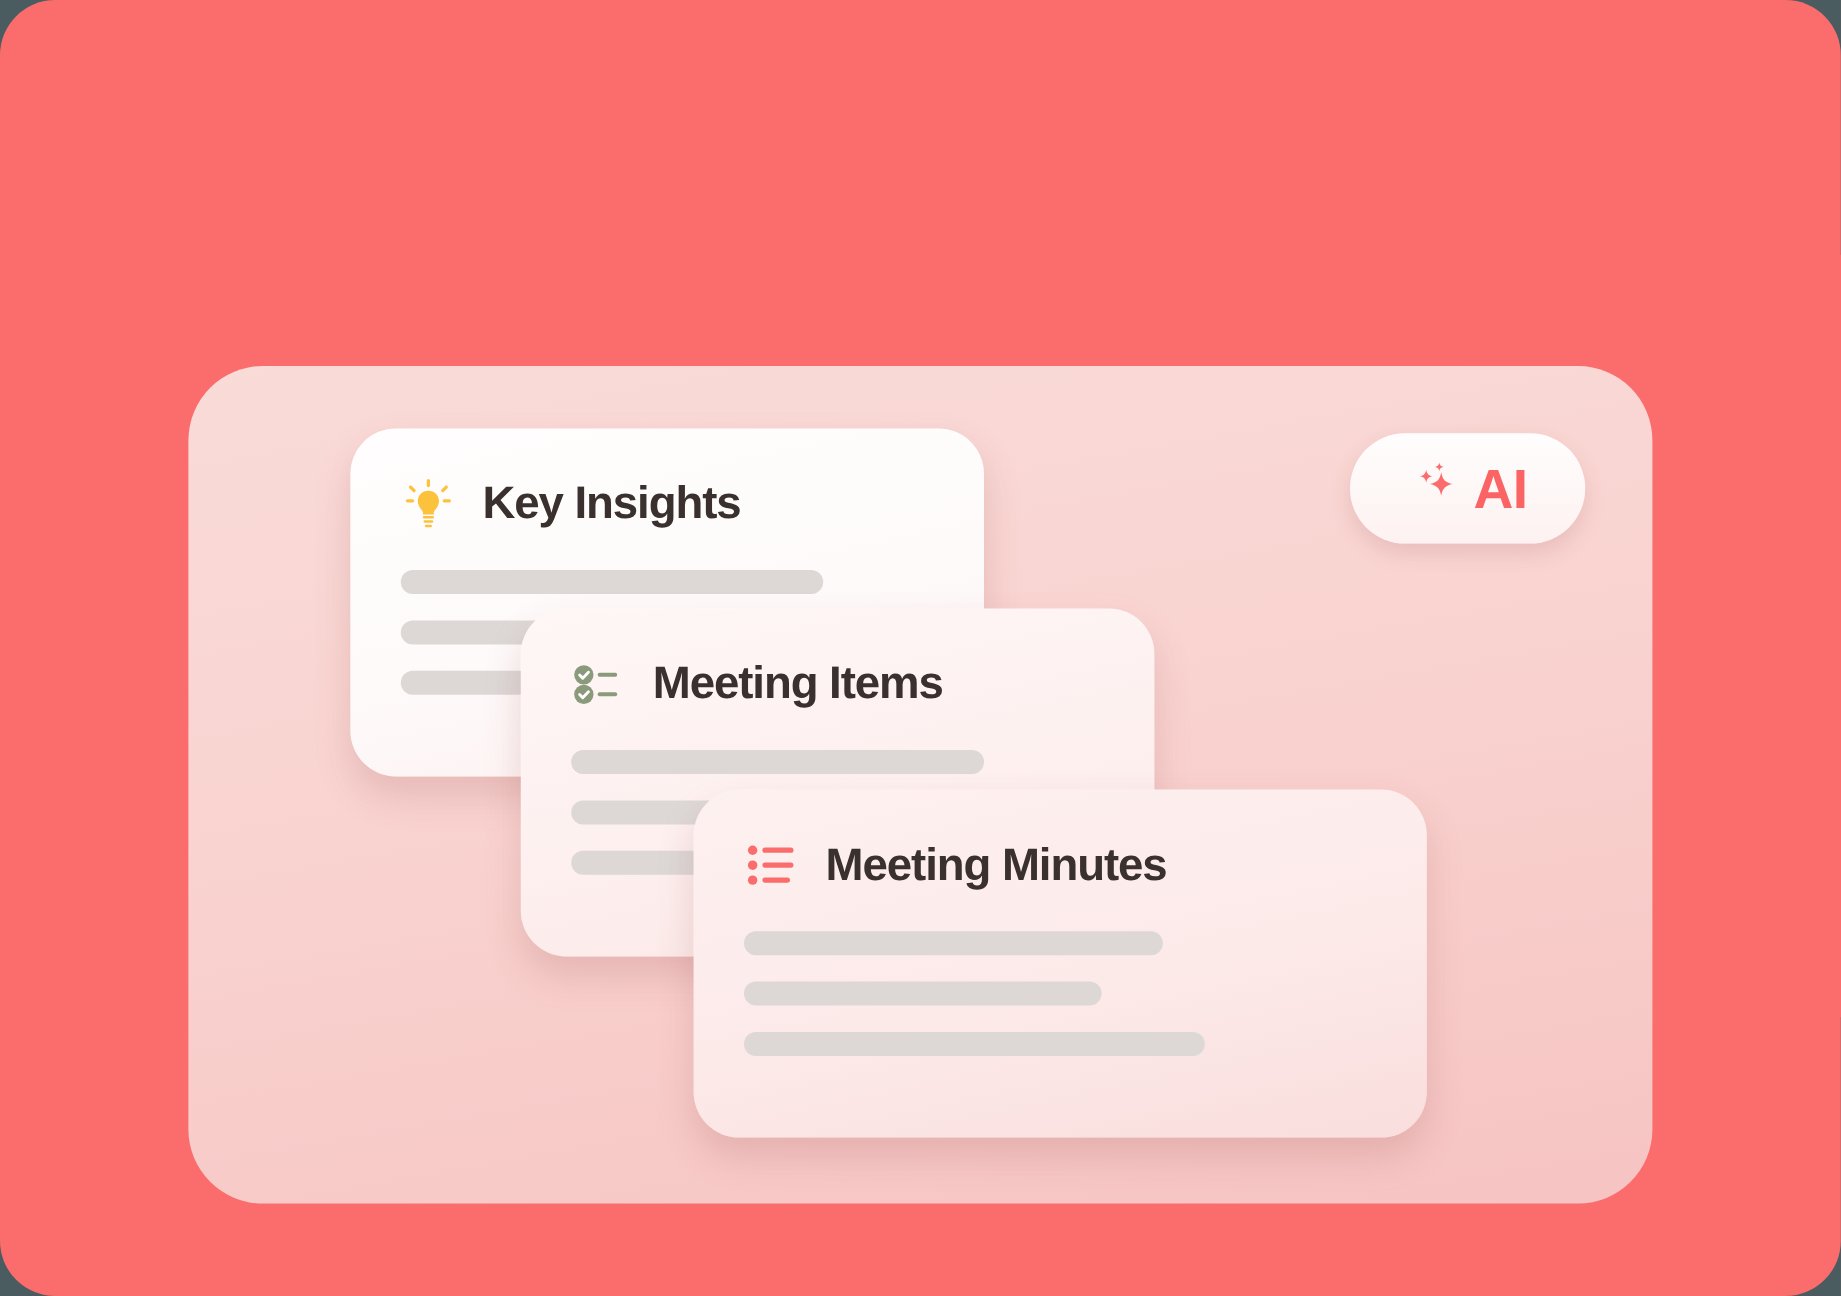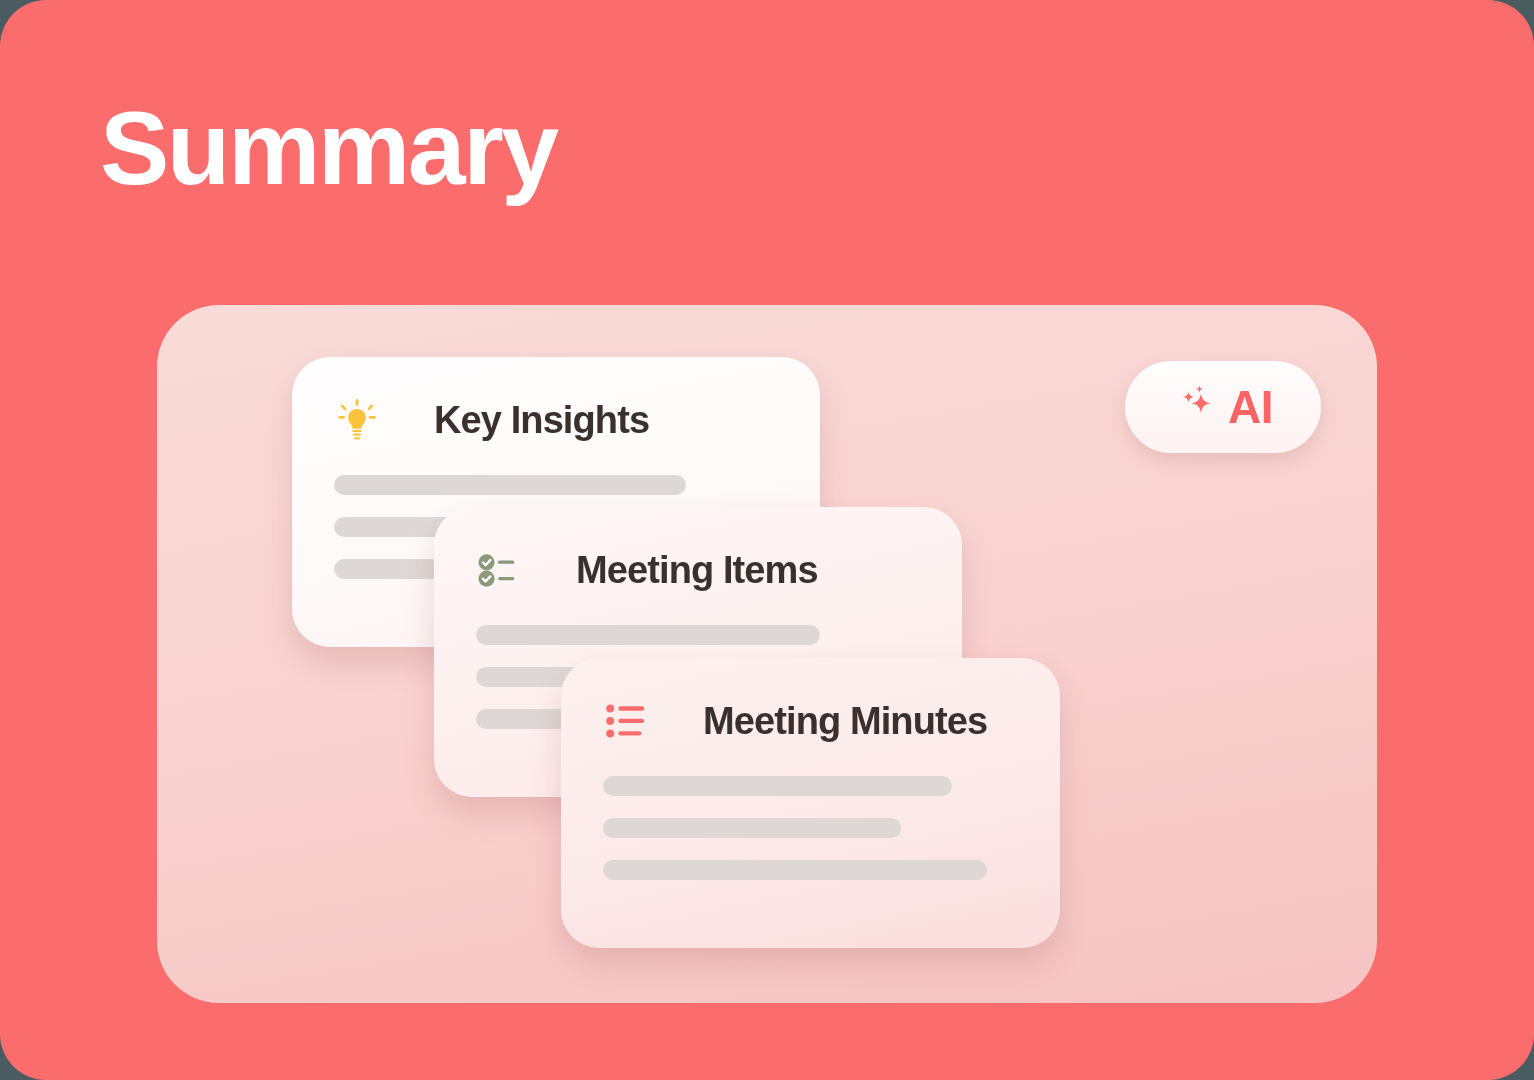--- a/index.html
+++ b/index.html
@@ -84,42 +84,41 @@
     left: 292px;  top: 357px;
     width: 528px; height: 290px;
     background: linear-gradient(168deg, #fffdfd 0%, #fefafa 55%, #fdf0ef 100%);
   }
   #card-action-items {
     left: 434px;  top: 507px;
     width: 528px; height: 290px;
     background: linear-gradient(168deg, #fef7f6 0%, #fdf0ef 55%, #fbe6e4 100%);
   }
   #card-meeting-minutes {
-    left: 561px;  top: 658px;
-    width: 499px; height: 290px;
+    left: 578px;  top: 658px;
+    width: 611px; height: 290px;
     background: linear-gradient(168deg, #fdf1f0 0%, #fceae9 55%, #f9dedd 100%);
   }
 
   .card-header {
     position: absolute;
     left: 40px;
     top: 32px;
     display: flex;
     align-items: center;
     gap: 20px;
     height: 62px;
   }
   .card-title {
     font-size: 38px;
     font-weight: 800;
     color: #3a302e;
     letter-spacing: -0.9px;
     white-space: nowrap;
     line-height: 1;
-    margin-left: 32px;
   }
   .card-icon {
     display: flex;
     align-items: center;
     justify-content: center;
     width: 50px;
     height: 50px;
     flex: none;
   }
 
@@ -136,21 +135,20 @@
     height: 20px;
     border-radius: 10px;
     background: #ddd8d6;
   }
 </style>
 </head>
 <body>
 
 <div id="frame">
 
-  <div id="page-title">Summary</div>
 
   <div id="panel"></div>
 
   <div class="card" id="card-key-insights">
     <div class="card-header">
       <span class="card-icon">
         <svg width="46" height="46" viewBox="0 0 48 48" fill="none">
           <path d="M24 12.5c-5.3 0-9.2 4-9.2 9 0 3.2 1.6 5.6 3.2 7.4.8.9 1.3 1.9 1.3 3v1.3h9.4v-1.3c0-1.1.5-2.1 1.3-3 1.6-1.8 3.2-4.2 3.2-7.4 0-5-3.9-9-9.2-9z" fill="#fcc23c"></path>
           <rect x="19.2" y="34.4" width="9.6" height="2.2" rx="1.1" fill="#fcc23c"></rect>
           <rect x="19.8" y="38.2" width="8.4" height="2.2" rx="1.1" fill="#fcc23c"></rect>

